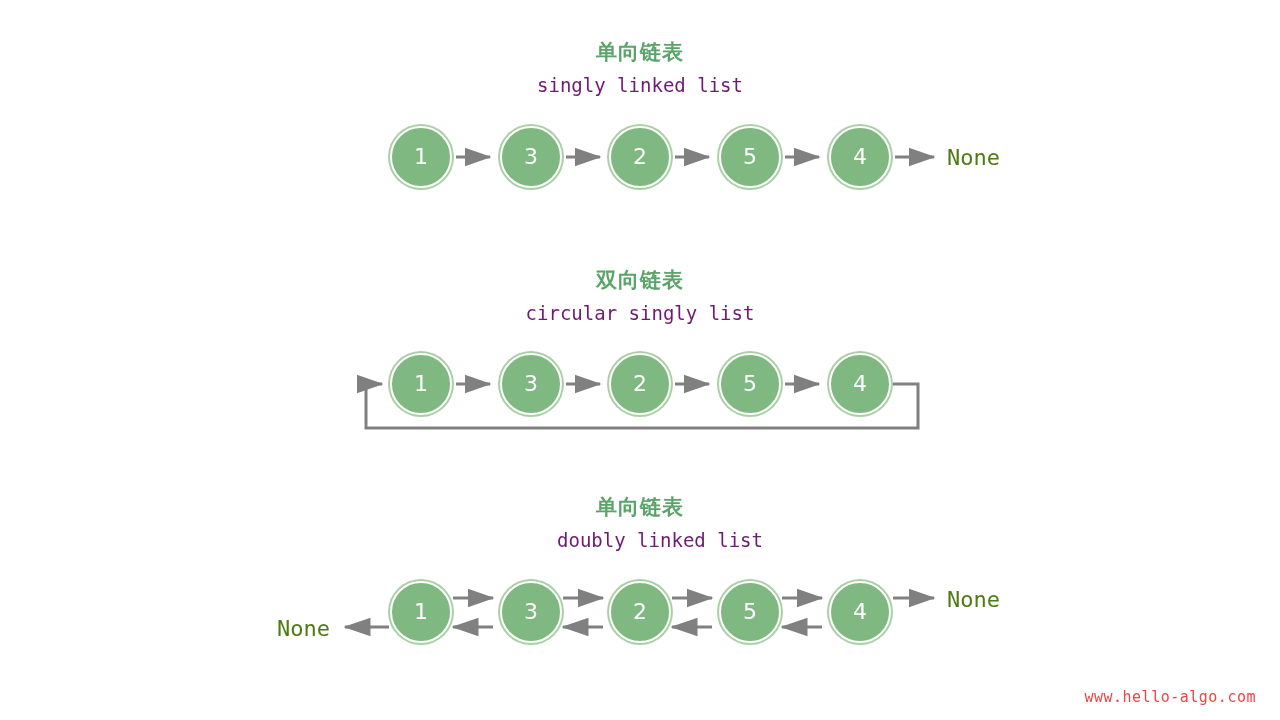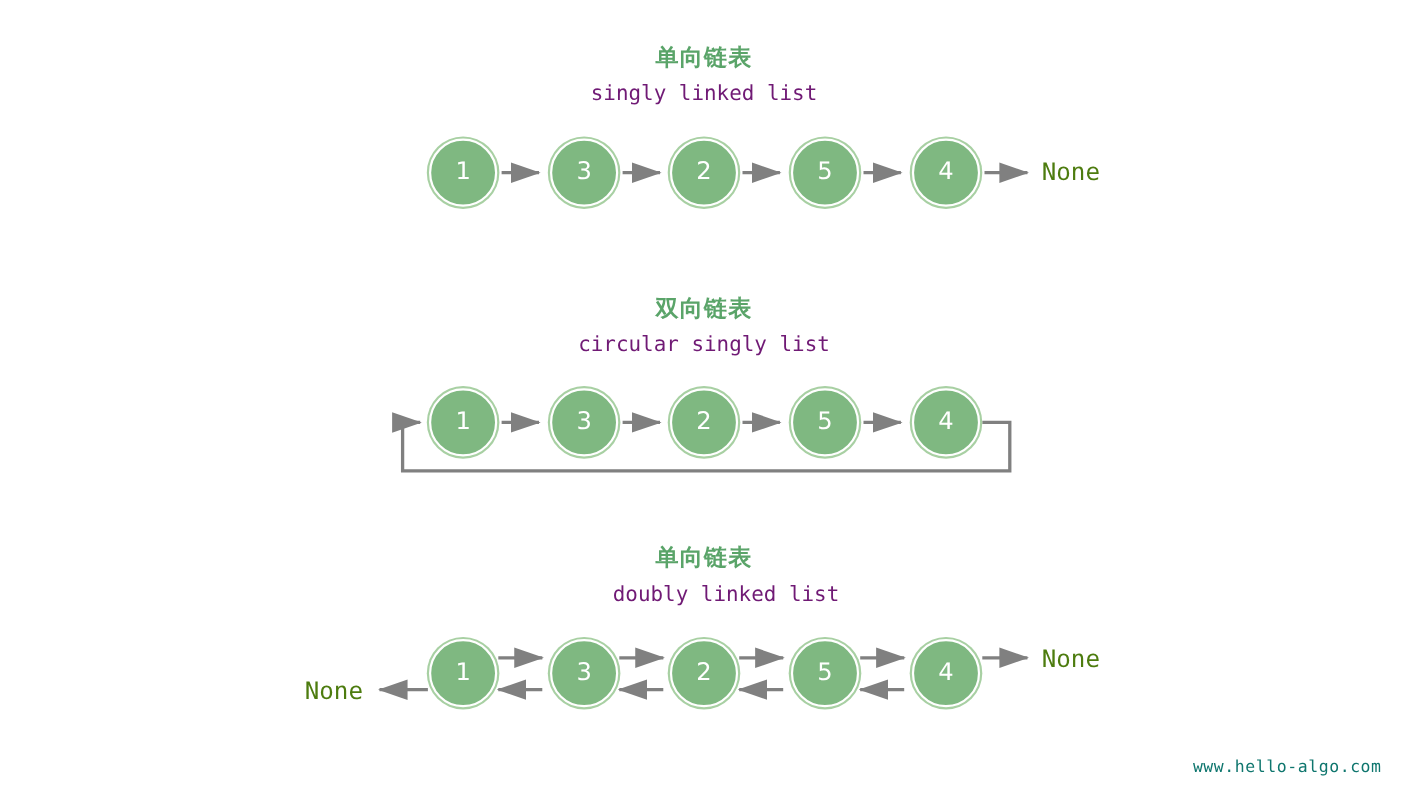--- a/index.html
+++ b/index.html
@@ -73,21 +73,21 @@
     font-family: "DejaVu Sans Mono", "Liberation Mono", monospace;
     font-size: 22px;
     white-space: nowrap;
     z-index: 3;
   }
 
   .watermark {
     position: absolute;
     right: 24px;
     bottom: 14px;
-    color: #0f766e;
+    color: #ef4444;
     font-family: "DejaVu Sans Mono", "Liberation Mono", monospace;
     font-size: 15px;
     letter-spacing: 0.5px;
     white-space: nowrap;
     margin-left: 21px;
   }
 </style>
 </head>
 <body>
 

